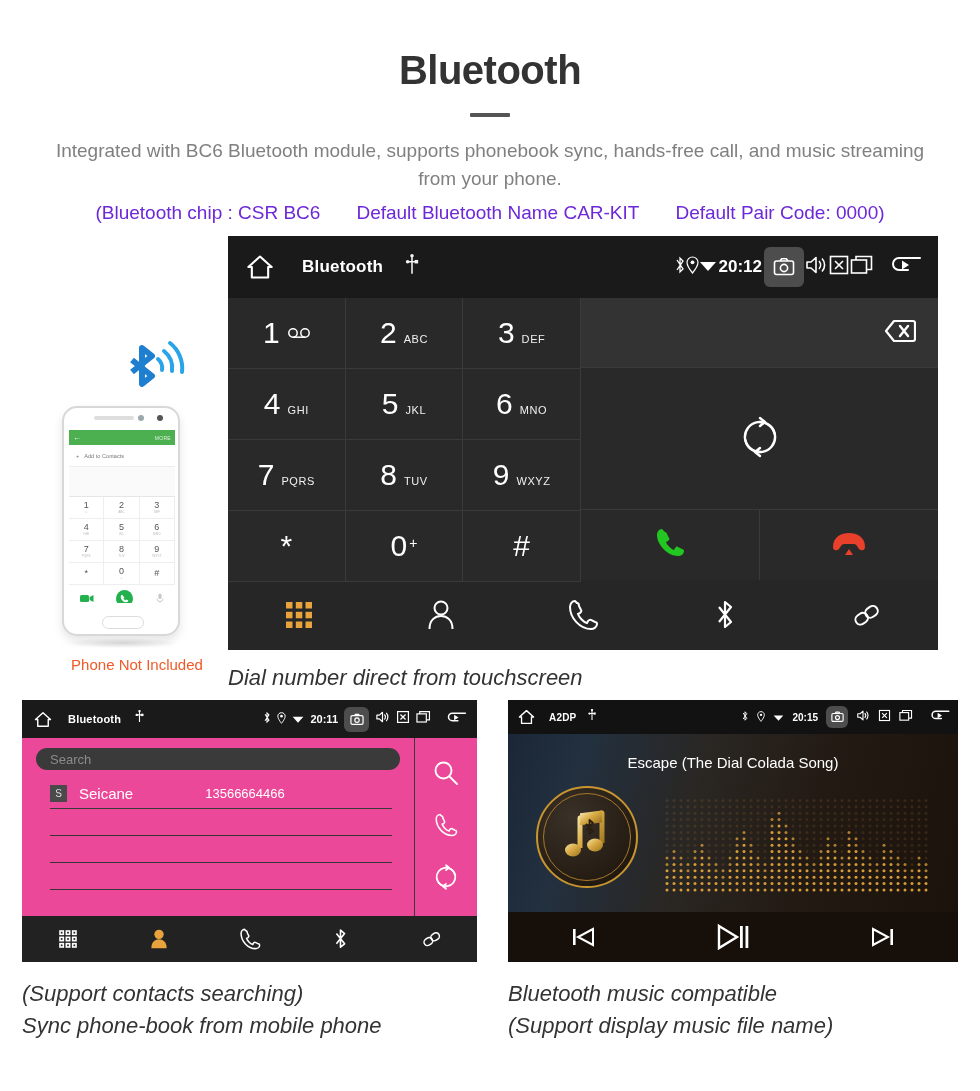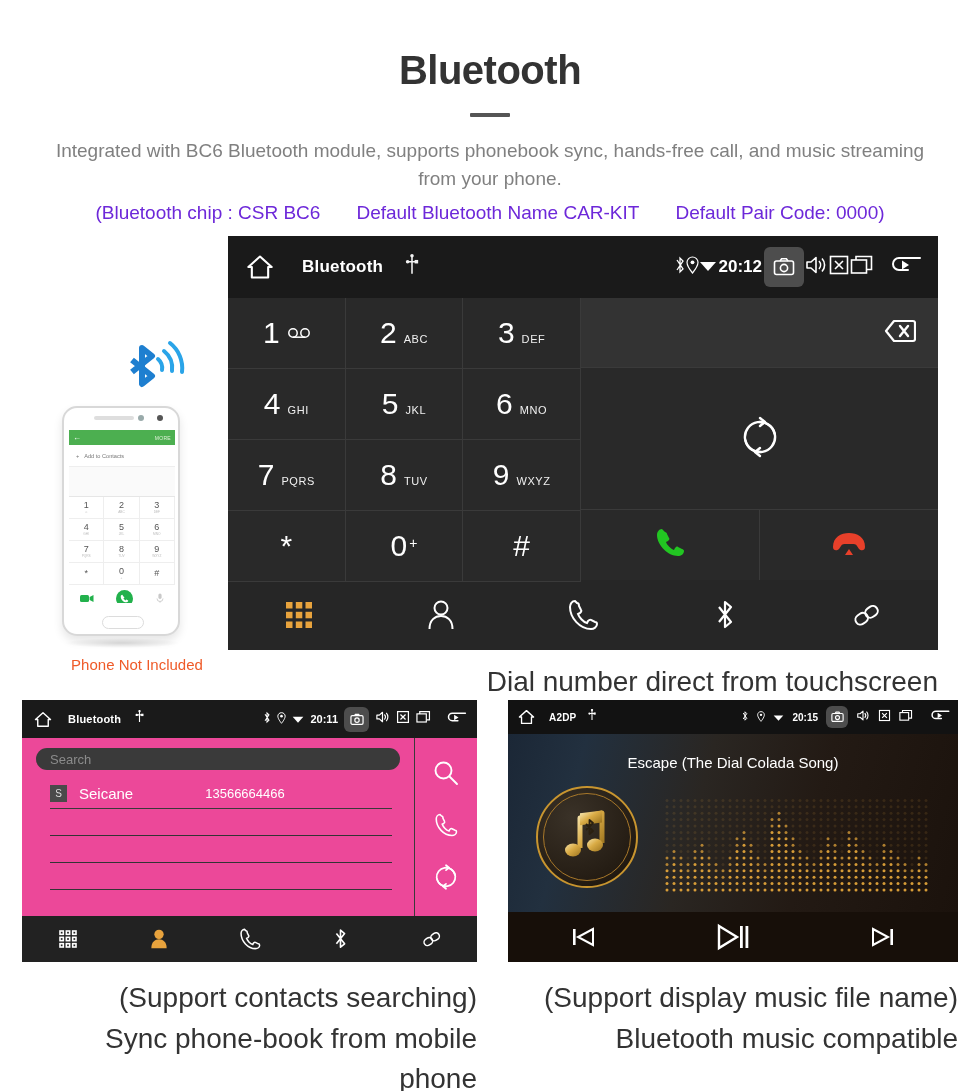--- a/index.html
+++ b/index.html
@@ -127,21 +127,21 @@
   .ps-key { height: 22px; display: flex; flex-direction: column; align-items: center; justify-content: center; background:#fff; border-right:1px solid #eee; border-bottom:1px solid #eee; }
   .ps-key .d { font-size: 9px; color:#555; line-height: 9px;}
   .ps-key .s { font-size: 3.2px; color:#bbb; }
   .ps-action { height: 26px; display: flex; align-items: center; justify-content: space-around; background:#fff; }
   .ps-callbtn { width: 17px; height: 17px; border-radius: 50%; background: #22b14c; display:flex; align-items:center; justify-content:center; }
   .phone-home { position: absolute; left: 38px; bottom: 5px; width: 42px; height: 13px; border: 1.5px solid #dcdcdc; border-radius: 7px; }
   .phone-shadow { position: absolute; left: 12px; top: 300px; width: 116px; height: 10px; background: radial-gradient(ellipse at center, rgba(0,0,0,.14), rgba(0,0,0,0) 70%); }
   .phone-note { position: absolute; left: -20px; top: 318px; width: 210px; text-align: center; color: #ef5a28; font-size: 15px; }
 
   
-  .caption { text-align: right; color: #333333; font-size: 28px; line-height: 1.45; }
+  .caption { text-align: left; color: #333333; font-size: 22px; line-height: 1.45; font-style: italic; }
   .cap-dial { position: absolute; left: 228px; top: 662px; width: 710px; }
   .cap-book { position: absolute; left: 22px; top: 978px; width: 455px; }
   .cap-music { position: absolute; left: 508px; top: 978px; width: 450px; }
 
   
   .book-wrap { position: absolute; left: 22px; top: 700px; width: 455px; height: 262px; }
   .book-status { height: 38px; padding: 0 10px 0 12px; }
   .book-status .sb-home { margin-right: 16px; }
   .book-status .sb-title { font-size: 11px; margin-right: 14px; }
   .book-status .sb-right { gap: 6px; }
@@ -1348,15 +1348,15 @@
     <div class="mc">
       <svg width="26" height="24" viewBox="0 0 26 24">
         <path d="M3 4 L18 12 L3 20 Z" fill="none" stroke="#fff" stroke-width="2"></path>
         <rect x="20.4" y="4" width="2.6" height="16" fill="#fff"></rect>
       </svg>
     </div>
   </div>
 </div>
 
 <div class="caption cap-music">
+  <div>Bluetooth music compatible</div>
   <div>(Support display music file name)</div>
-  <div>Bluetooth music compatible</div>
 </div>
 
 </body></html>

